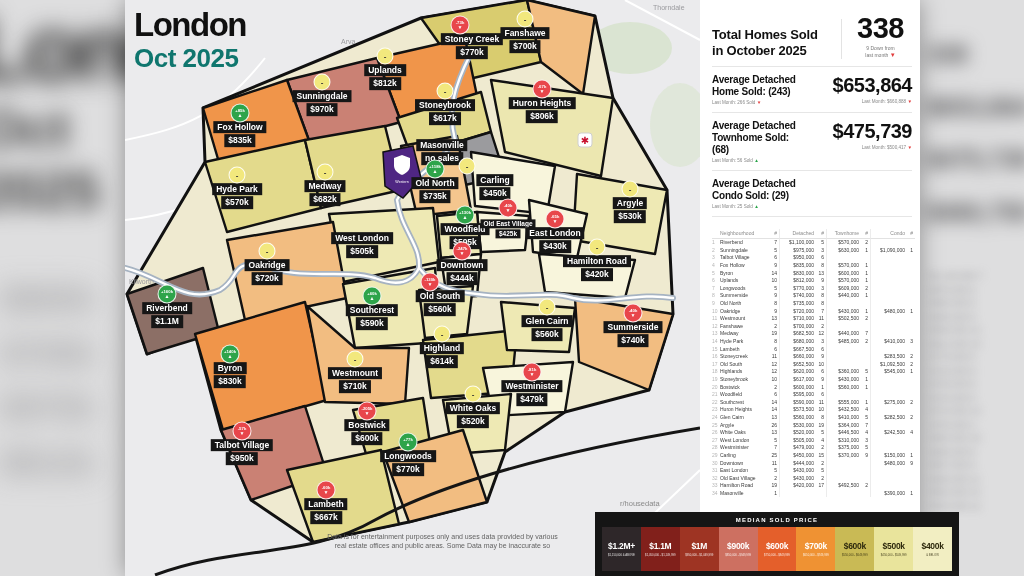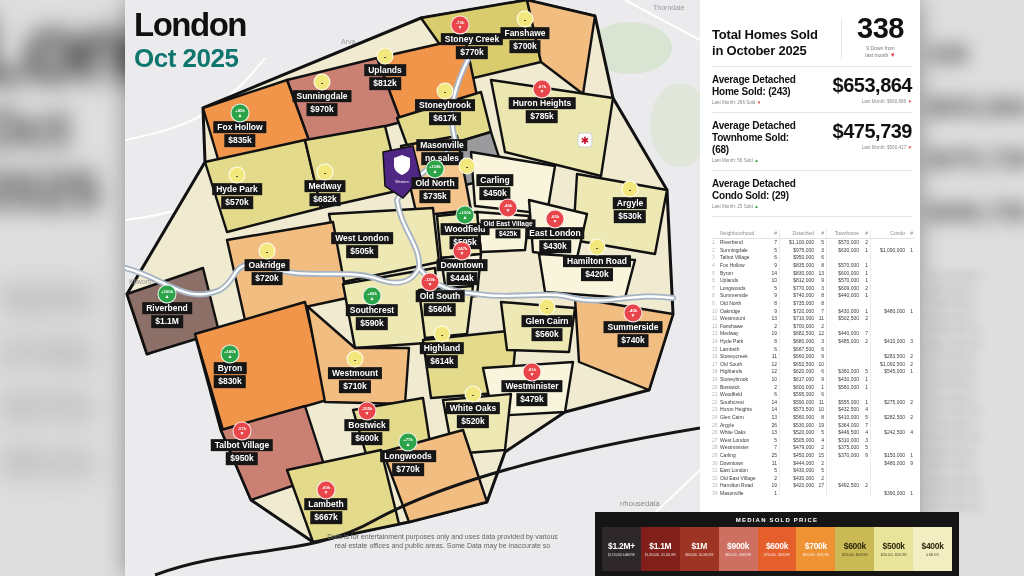--- a/index.html
+++ b/index.html
@@ -245,21 +245,21 @@
           <span class="bt">+85k</span>
           <span class="ba">▲</span>
         </div>
         <div class="region-label" style="left: 320px; top: 112px;">
           <span>Stoneybrook</span>
           <span>$617k</span>
         </div>
         <div class="badge neutral" style="left: 320px; top: 91px;">-</div>
         <div class="region-label" style="left: 417px; top: 110px;">
           <span>Huron Heights</span>
-          <span>$785k</span>
+          <span>$806k</span>
         </div>
         <div class="badge down" style="left: 417px; top: 89px;">
           <span class="bt">-67k</span>
           <span class="ba">▼</span>
         </div>
         <div class="region-label" style="left: 317px; top: 152px;">
           <span>Masonville</span>
           <span>no sales</span>
         </div>
         <div class="region-label" style="left: 112px; top: 196px;">

